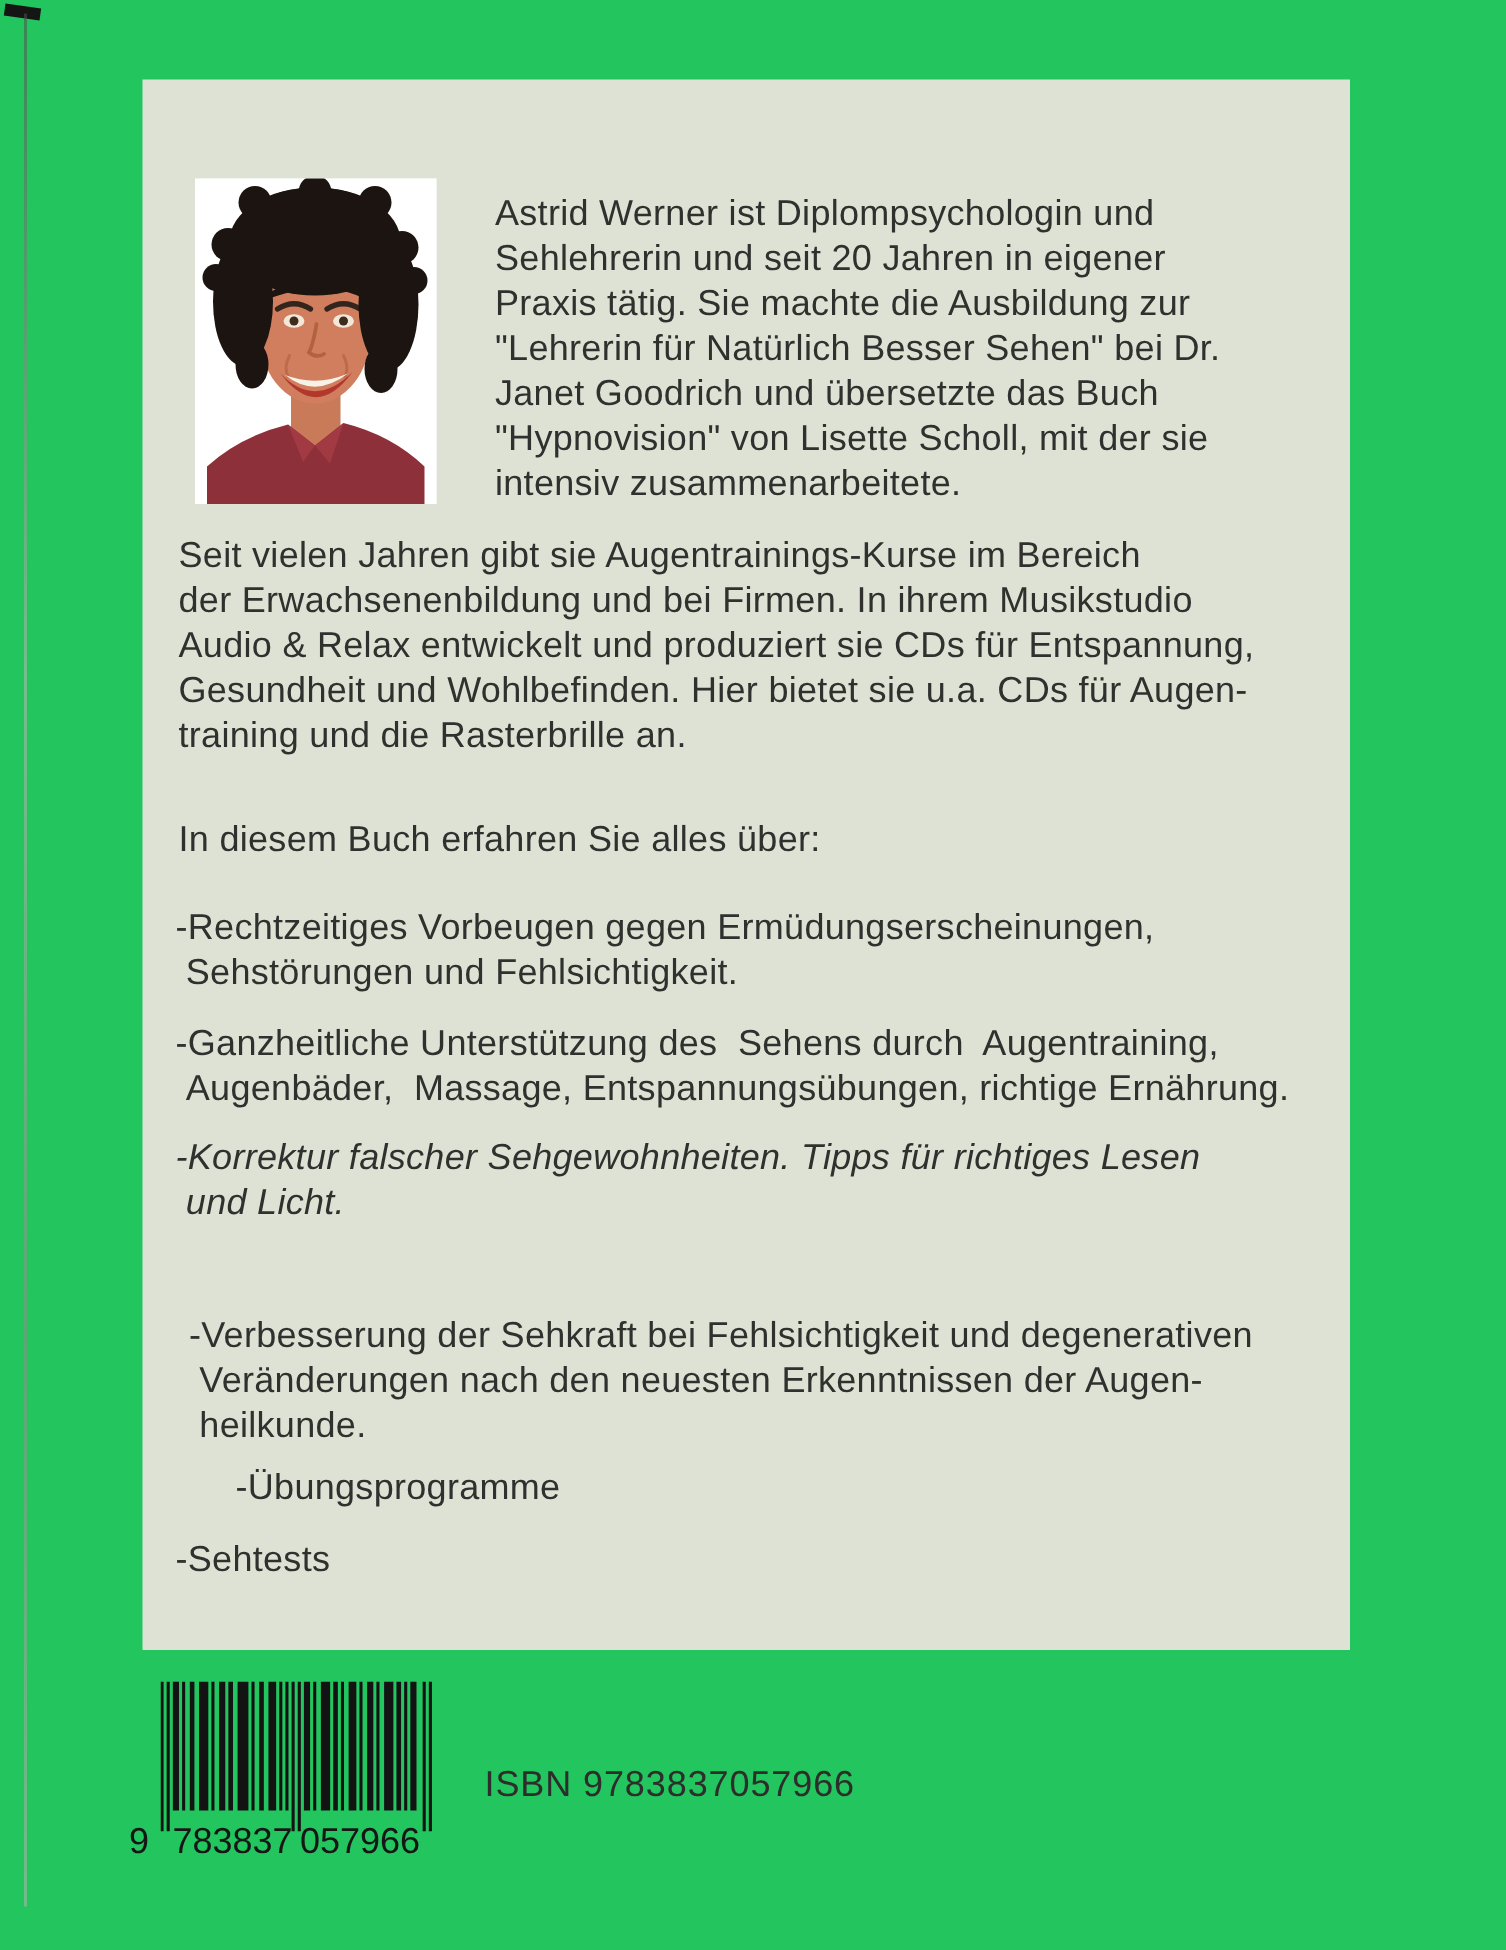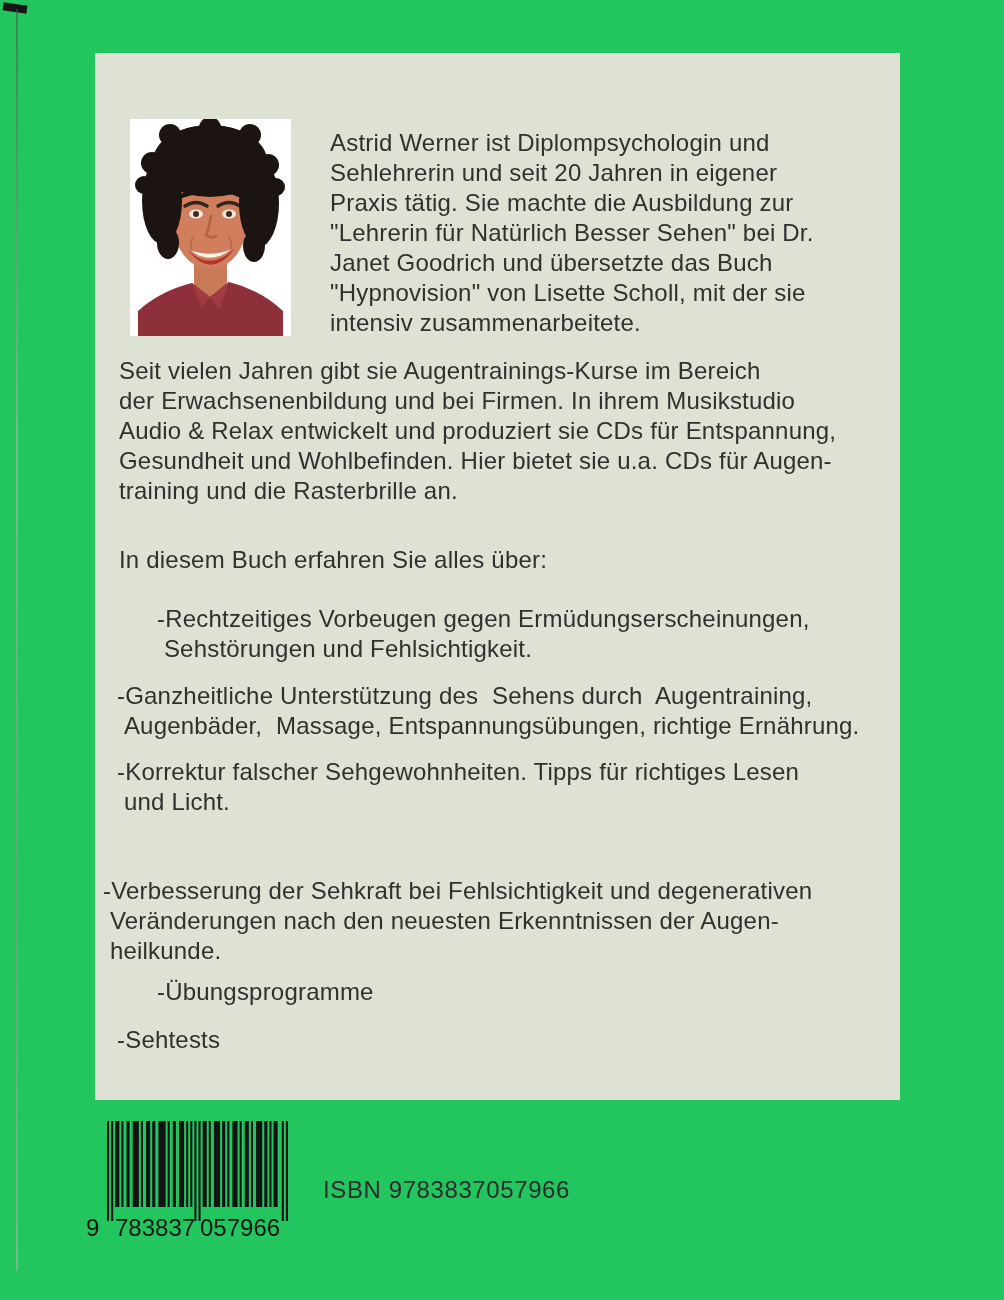--- a/index.html
+++ b/index.html
@@ -44,25 +44,25 @@
     position: absolute;
     white-space: pre-wrap;
     font-size: 24px;
     line-height: 30px;
     color: #30302e;
     letter-spacing: 0.2px;
   }
   .bio1 { left: 330px; top: 128px; }
   .bio2 { left: 119px; top: 356px; }
   .heading { left: 119px; top: 545px; }
-  .b1 { left: 117px; top: 604px; margin-left: 40px; }
+  .b1 { left: 117px; top: 604px; }
   .b2 { left: 117px; top: 681px; }
-  .b3 { left: 117px; top: 757px; }
+  .b3 { left: 117px; top: 757px; font-style: italic; }
   .b4 { left: 117px; top: 831px; }
-  .b5 { left: 103px; top: 876px; }
+  .b5 { left: 126px; top: 876px; }
   .b6 { left: 117px; top: 977px; margin-left: 40px; }
   .b7 { left: 117px; top: 1025px; }
   
   .barcode-box {
     position: absolute;
     left: 86px; top: 1121px;
     width: 240px; height: 122px;
   }
   .barcode-box svg.bars {
     position: absolute;

